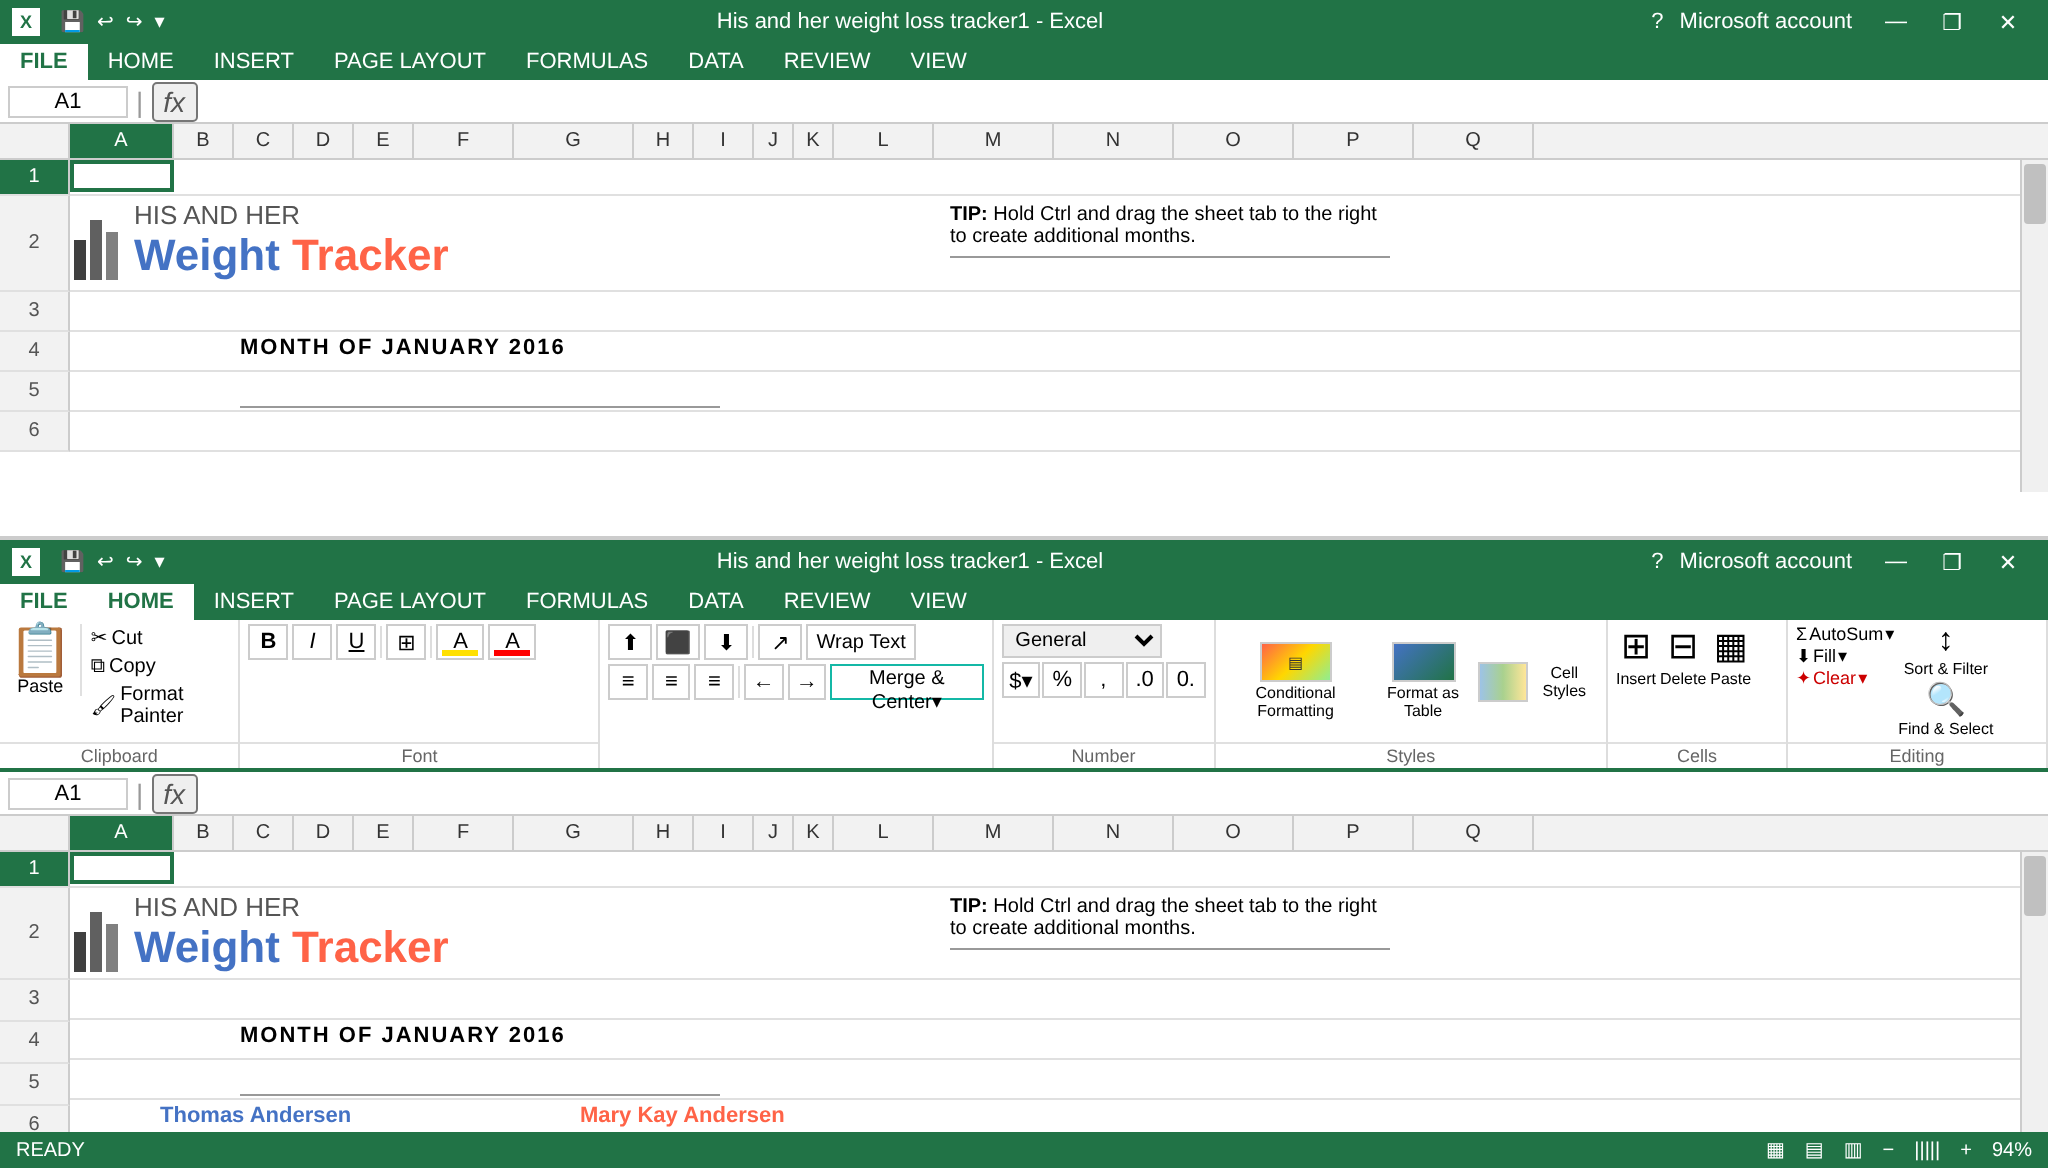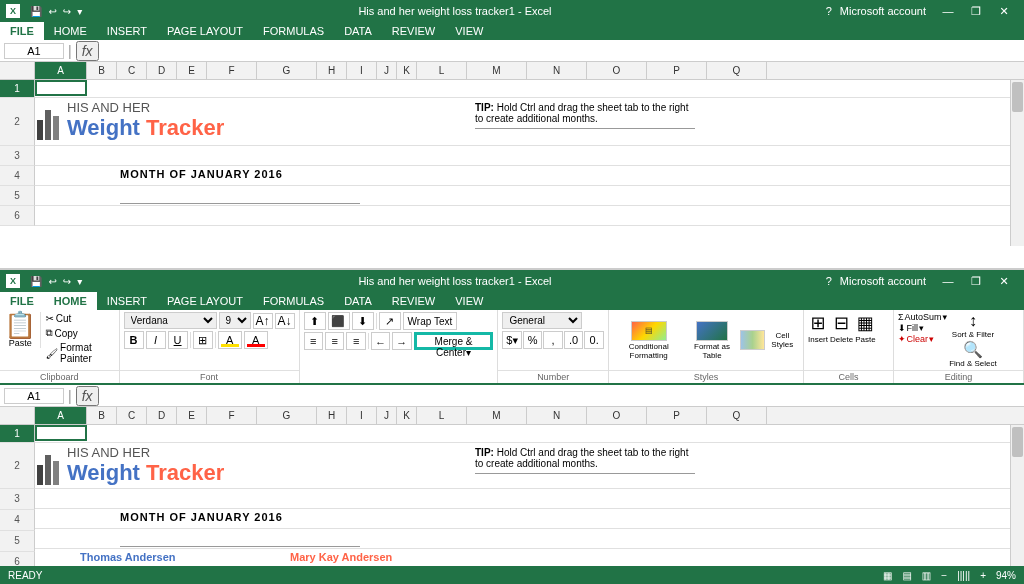--- a/index.html
+++ b/index.html
@@ -48,21 +48,21 @@
     .font-size-select { font-size: 10px; border: 1px solid #ccc; padding: 1px 2px; width: 32px; }
     .font-grow-btn { font-size: 12px; border: 1px solid #ccc; background: #fff; cursor: pointer; padding: 0 2px; }
     .bold-btn { font-weight: bold; font-size: 11px; border: 1px solid #ccc; background: #fff; width: 20px; height: 18px; cursor: pointer; }
     .italic-btn { font-style: italic; font-size: 11px; border: 1px solid #ccc; background: #fff; width: 20px; height: 18px; cursor: pointer; }
     .underline-btn { text-decoration: underline; font-size: 11px; border: 1px solid #ccc; background: #fff; width: 20px; height: 18px; cursor: pointer; }
     .border-btn { font-size: 11px; border: 1px solid #ccc; background: #fff; width: 20px; height: 18px; cursor: pointer; }
     .color-btn { font-size: 11px; border: 1px solid #ccc; background: #fff; width: 24px; height: 18px; cursor: pointer; position: relative; }
     .color-indicator { position: absolute; bottom: 1px; left: 2px; right: 2px; height: 3px; }
     .align-btn { font-size: 11px; border: 1px solid #ccc; background: #fff; width: 22px; height: 18px; cursor: pointer; }
     .wrap-btn { font-size: 10px; border: 1px solid #ccc; background: #fff; padding: 1px 4px; cursor: pointer; height: 18px; }
-    .merge-btn { font-size: 10px; border: 3px solid #14b8a6; background: #fff; padding: 1px 4px; cursor: pointer; height: 18px; }
+    .merge-btn { font-size: 10px; border: 1px solid #14b8a6; background: #fff; padding: 1px 4px; cursor: pointer; height: 18px; }
     .indent-btn { font-size: 11px; border: 1px solid #ccc; background: #fff; width: 22px; height: 18px; cursor: pointer; }
     .number-select { font-size: 10px; border: 1px solid #ccc; padding: 1px 2px; width: 80px; margin-bottom: 2px; }
     .num-btn { font-size: 11px; border: 1px solid #ccc; background: #fff; width: 22px; height: 18px; cursor: pointer; }
 
     
     .scrollbar-v { position: absolute; right: 0; top: 0; width: 14px; height: 100%; background: #f0f0f0; border-left: 1px solid #ccc; }
     .scroll-thumb { position: absolute; top: 2px; left: 1px; right: 1px; height: 30px; background: #c0c0c0; border-radius: 2px; }
 
     
     .status-bar { background: #217346; height: 18px; display: flex; align-items: center; padding: 0 8px; color: white; font-size: 10px; gap: 10px; position: fixed; bottom: 0; width: 1024px; }
@@ -278,30 +278,20 @@
               <span>🖌</span>
               <span style="font-size:10px;">Format Painter</span>
             </div>
           </div>
         </div>
         <div style="font-size:9px; color:#666; text-align:center; padding:1px; border-top:1px solid #e0e0e0;">Clipboard</div>
       </div>
 
       <div style="display:flex; flex-direction:column; border-right:1px solid #ddd; min-width:180px;">
         <div style="padding:2px 4px; flex:1;">
-          <div style="display:flex; gap:2px; align-items:center; margin-bottom:2px;">
-            <select class="font-select">
-              <option>Verdana</option>
-            </select>
-            <select class="font-size-select">
-              <option>9</option>
-            </select>
-            <button class="font-grow-btn">A↑</button>
-            <button class="font-grow-btn">A↓</button>
-          </div>
           <div style="display:flex; gap:2px; align-items:center;">
             <button class="bold-btn">B</button>
             <button class="italic-btn">I</button>
             <button class="underline-btn">U</button>
             <div style="width:1px; height:16px; background:#ddd;"></div>
             <button class="border-btn">⊞</button>
             <div style="width:1px; height:16px; background:#ddd;"></div>
             <button class="color-btn" style="position:relative;">
               A
               <div class="color-indicator" style="background:#FFE000;"></div>

